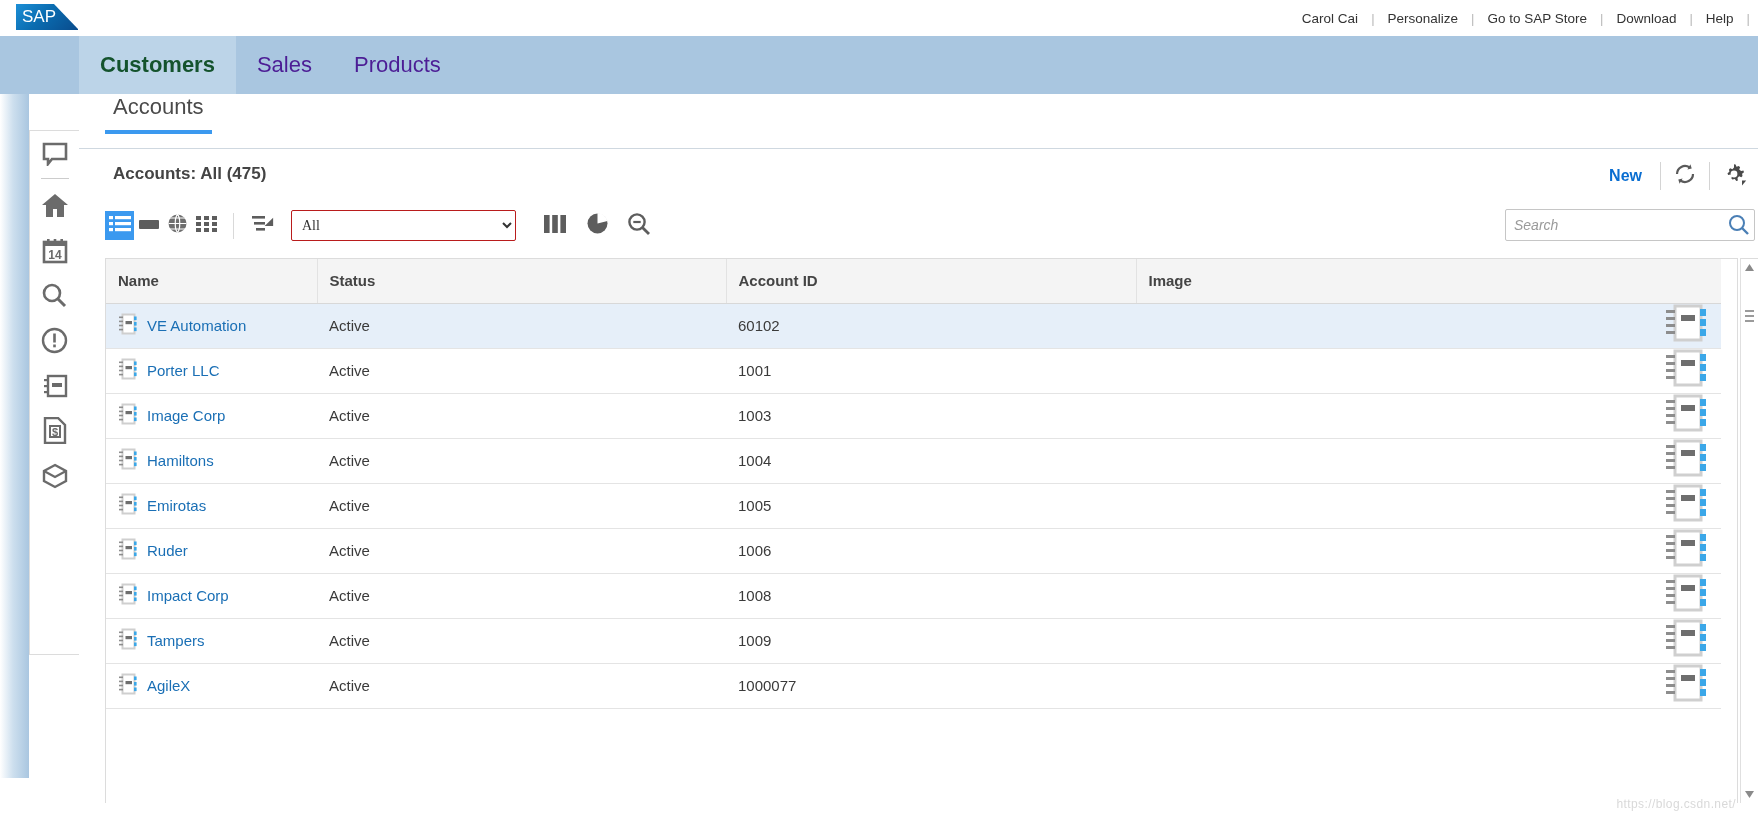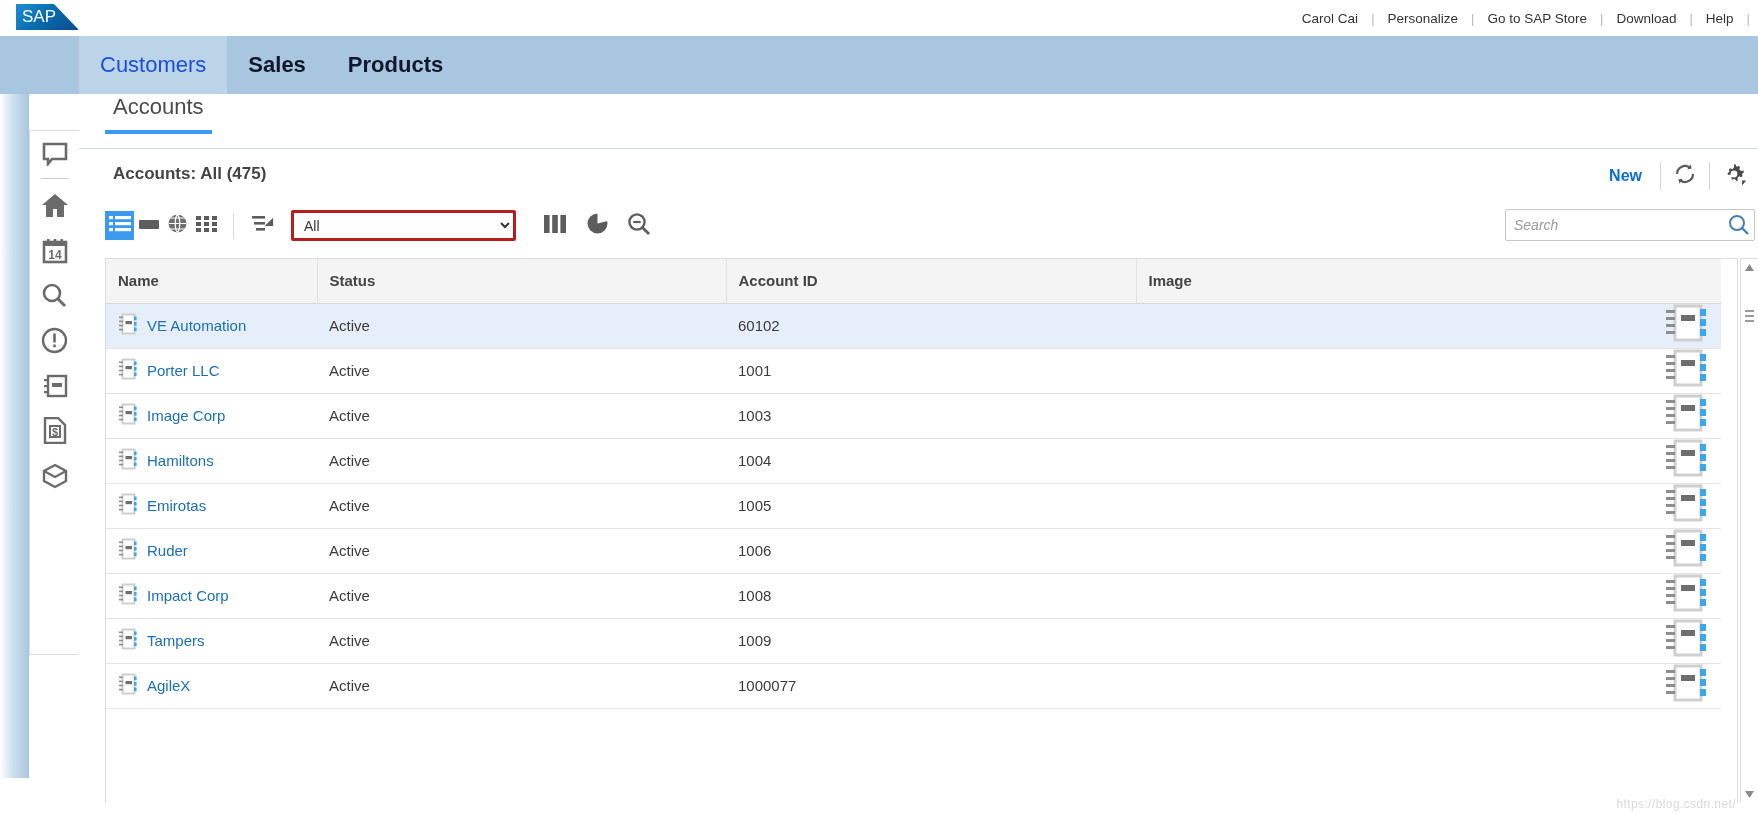--- a/index.html
+++ b/index.html
@@ -42,24 +42,24 @@
   .toplinks .sep{color:#b8b8b8;font-size:13px;}
 
   
   .modulebar{
     position:absolute;left:0;top:36px;width:1758px;height:58px;
     background:#a9c6e0;
   }
   .modulebar-inner{position:absolute;left:79px;top:0;height:58px;display:flex;align-items:stretch;}
   .module{
     display:flex;align-items:center;padding:0 21px;
-    font-size:22px;color:#0f172a;cursor:pointer;font-weight:bold;
+    font-size:22px;color:#4c1d95;cursor:pointer;
   }
   .module.active{
-    background:#bcd4e8;color:#1d4ed8;font-weight:normal;
+    background:#bcd4e8;color:#14532d;font-weight:bold;
   }
 
   
   .rail{
     position:absolute;left:29px;top:130px;width:50px;height:525px;
     background:#ffffff;border:1px solid #dcdcdc;border-right:none;
     display:flex;flex-direction:column;align-items:center;
     box-sizing:border-box;
   }
   .rail-strip{
@@ -114,22 +114,22 @@
   }
   .viewgroup{position:absolute;left:26px;top:7px;display:flex;align-items:center;}
   .viewbtn{
     width:29px;height:29px;display:flex;align-items:center;justify-content:center;cursor:pointer;
   }
   .viewbtn.sel{background:#3b99ef;}
   .tsep{width:1px;height:26px;background:#d9d9d9;margin:0 12px;}
   .sortbtn{width:34px;height:29px;display:flex;align-items:center;justify-content:center;cursor:pointer;}
   .filtersel{
     position:absolute;left:212px;top:6px;width:225px;height:31px;
-    border:3px solid #b91c1c;background:#ffffff;border-radius:2px;
-    font-family:Liberation Sans, sans-serif;font-size:14px;color:#333;
+    border:1px solid #b91c1c;background:#ffffff;border-radius:2px;
+    font-family:Liberation Serif, serif;font-size:14px;color:#333;
     padding:0 6px;box-sizing:border-box;
   }
   .toolicons{position:absolute;left:455px;top:7px;display:flex;align-items:center;}
   .toolicon{width:42px;height:29px;display:flex;align-items:center;justify-content:center;cursor:pointer;}
   .searchwrap{
     position:absolute;right:3px;top:5px;width:250px;height:32px;
     border:1px solid #c6c6c6;background:#ffffff;border-radius:2px;box-sizing:border-box;
   }
   .searchwrap input{
     position:absolute;left:0;top:0;width:216px;height:30px;border:none;outline:none;

